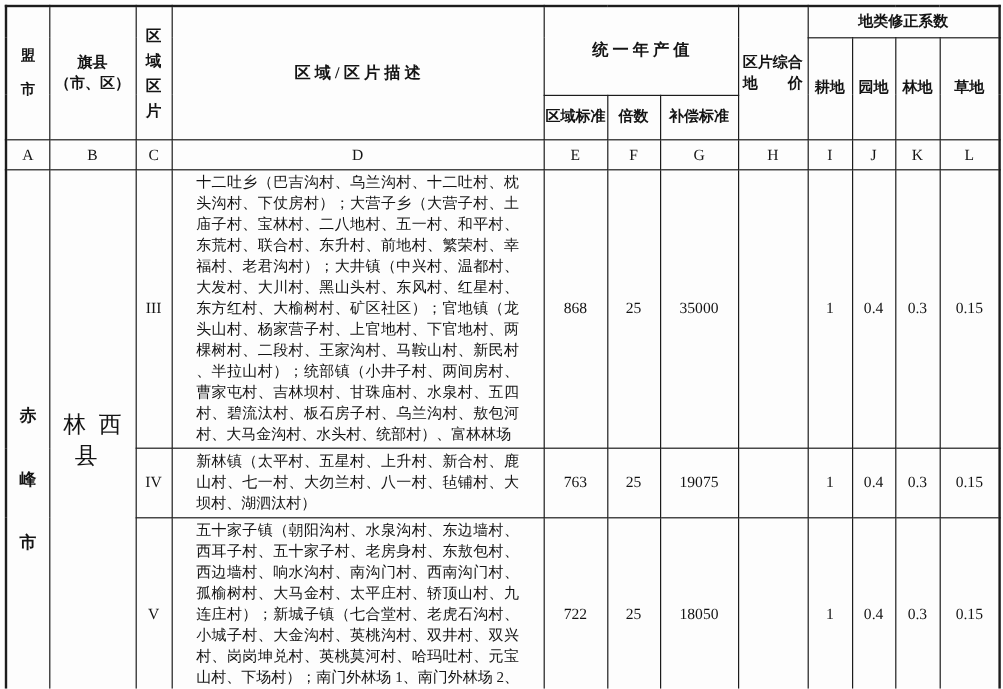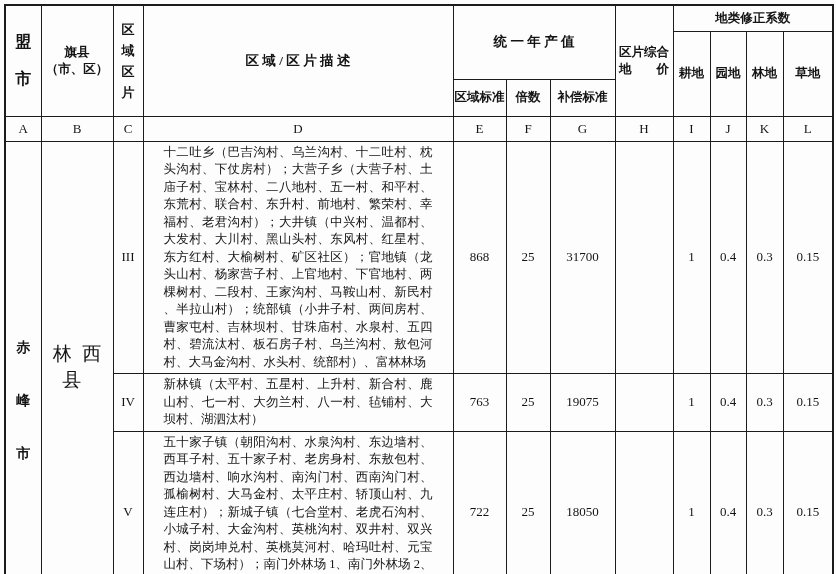--- a/index.html
+++ b/index.html
@@ -23,21 +23,21 @@
     border:1px solid #1c1c1c;
     text-align:center;
     vertical-align:middle;
     padding:0;
     overflow:hidden;
   }
   .hd{font-weight:bold;font-size:12.5px;line-height:1.35;margin-left:40px;}
   .hd-sm{font-weight:bold;font-size:12.5px;}
   .letter{font-size:13px;font-weight:normal;}
   .vstack{word-break:break-all;width:1.1em;margin:12px auto;font-weight:bold;}
-  .v-meng{font-size:16px;line-height:2.3;}
+  .v-meng{font-size:12px;line-height:2.3;}
   .v-zone{font-size:13px;line-height:21px;}
   .v-league{font-size:14px;line-height:53px;}
   .county{font-weight:normal;font-size:19px;}
   .county-sp{letter-spacing:0.55em;text-indent:0.55em;}
   .roman{font-size:13px;font-weight:normal;}
   .desc{
     text-align:justify;
     text-justify:inter-character;
     line-break:anywhere;
     word-break:break-all;
@@ -120,21 +120,21 @@
 
     <tr style="height:196px">
       <td rowspan="4">
         <div class="vstack v-league">赤峰市</div>
       </td>
       <td rowspan="3" class="county county-sp">林西县</td>
       <td class="roman">III</td>
       <td class="desc">十二吐乡（巴吉沟村、乌兰沟村、十二吐村、枕头沟村、下仗房村）；大营子乡（大营子村、土庙子村、宝林村、二八地村、五一村、和平村、东荒村、联合村、东升村、前地村、繁荣村、幸福村、老君沟村）；大井镇（中兴村、温都村、大发村、大川村、黑山头村、东风村、红星村、东方红村、大榆树村、矿区社区）；官地镇（龙头山村、杨家营子村、上官地村、下官地村、两棵树村、二段村、王家沟村、马鞍山村、新民村、半拉山村）；统部镇（小井子村、两间房村、曹家屯村、吉林坝村、甘珠庙村、水泉村、五四村、碧流汰村、板石房子村、乌兰沟村、敖包河村、大马金沟村、水头村、统部村）、富林林场</td>
       <td class="num">868</td>
       <td class="num">25</td>
-      <td class="num">31700</td>
+      <td class="num">35000</td>
       <td class="num"></td>
       <td class="num">1</td>
       <td class="num">0.4</td>
       <td class="num">0.3</td>
       <td class="num">0.15</td>
     </tr>
 
     <tr style="height:42px">
       <td class="roman">IV</td>
       <td class="desc">新林镇（太平村、五星村、上升村、新合村、鹿山村、七一村、大勿兰村、八一村、毡铺村、大坝村、湖泗汰村）</td>

